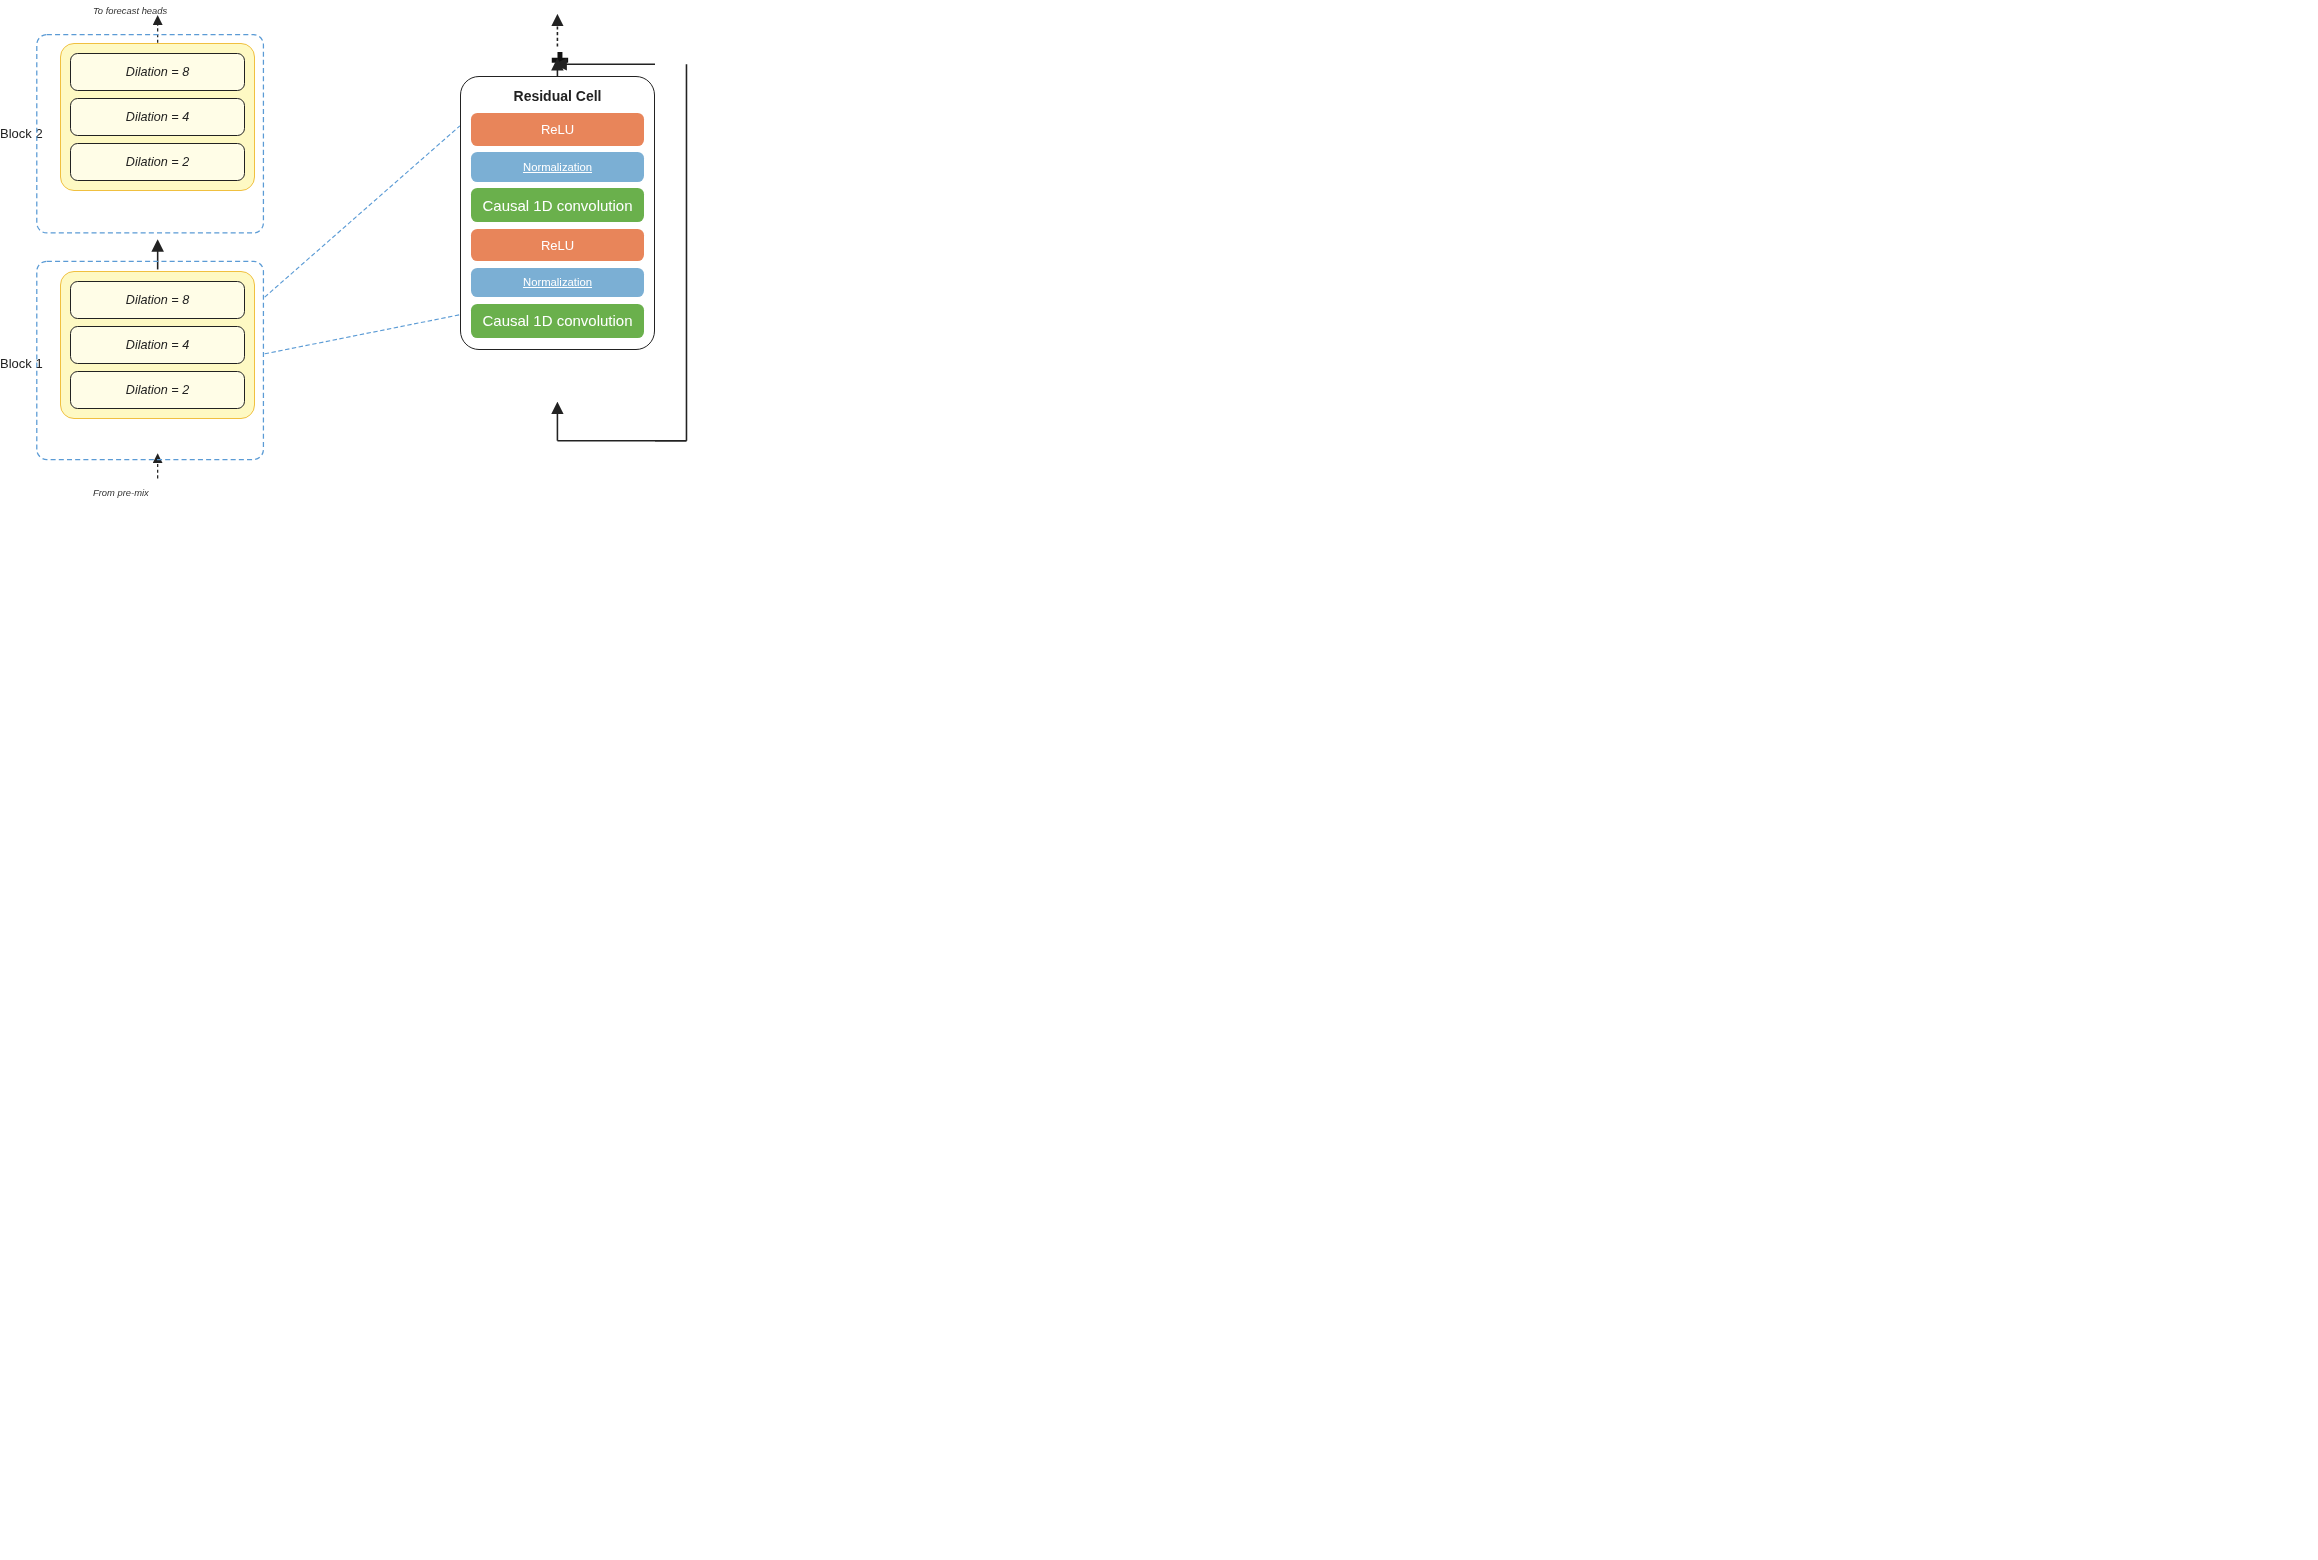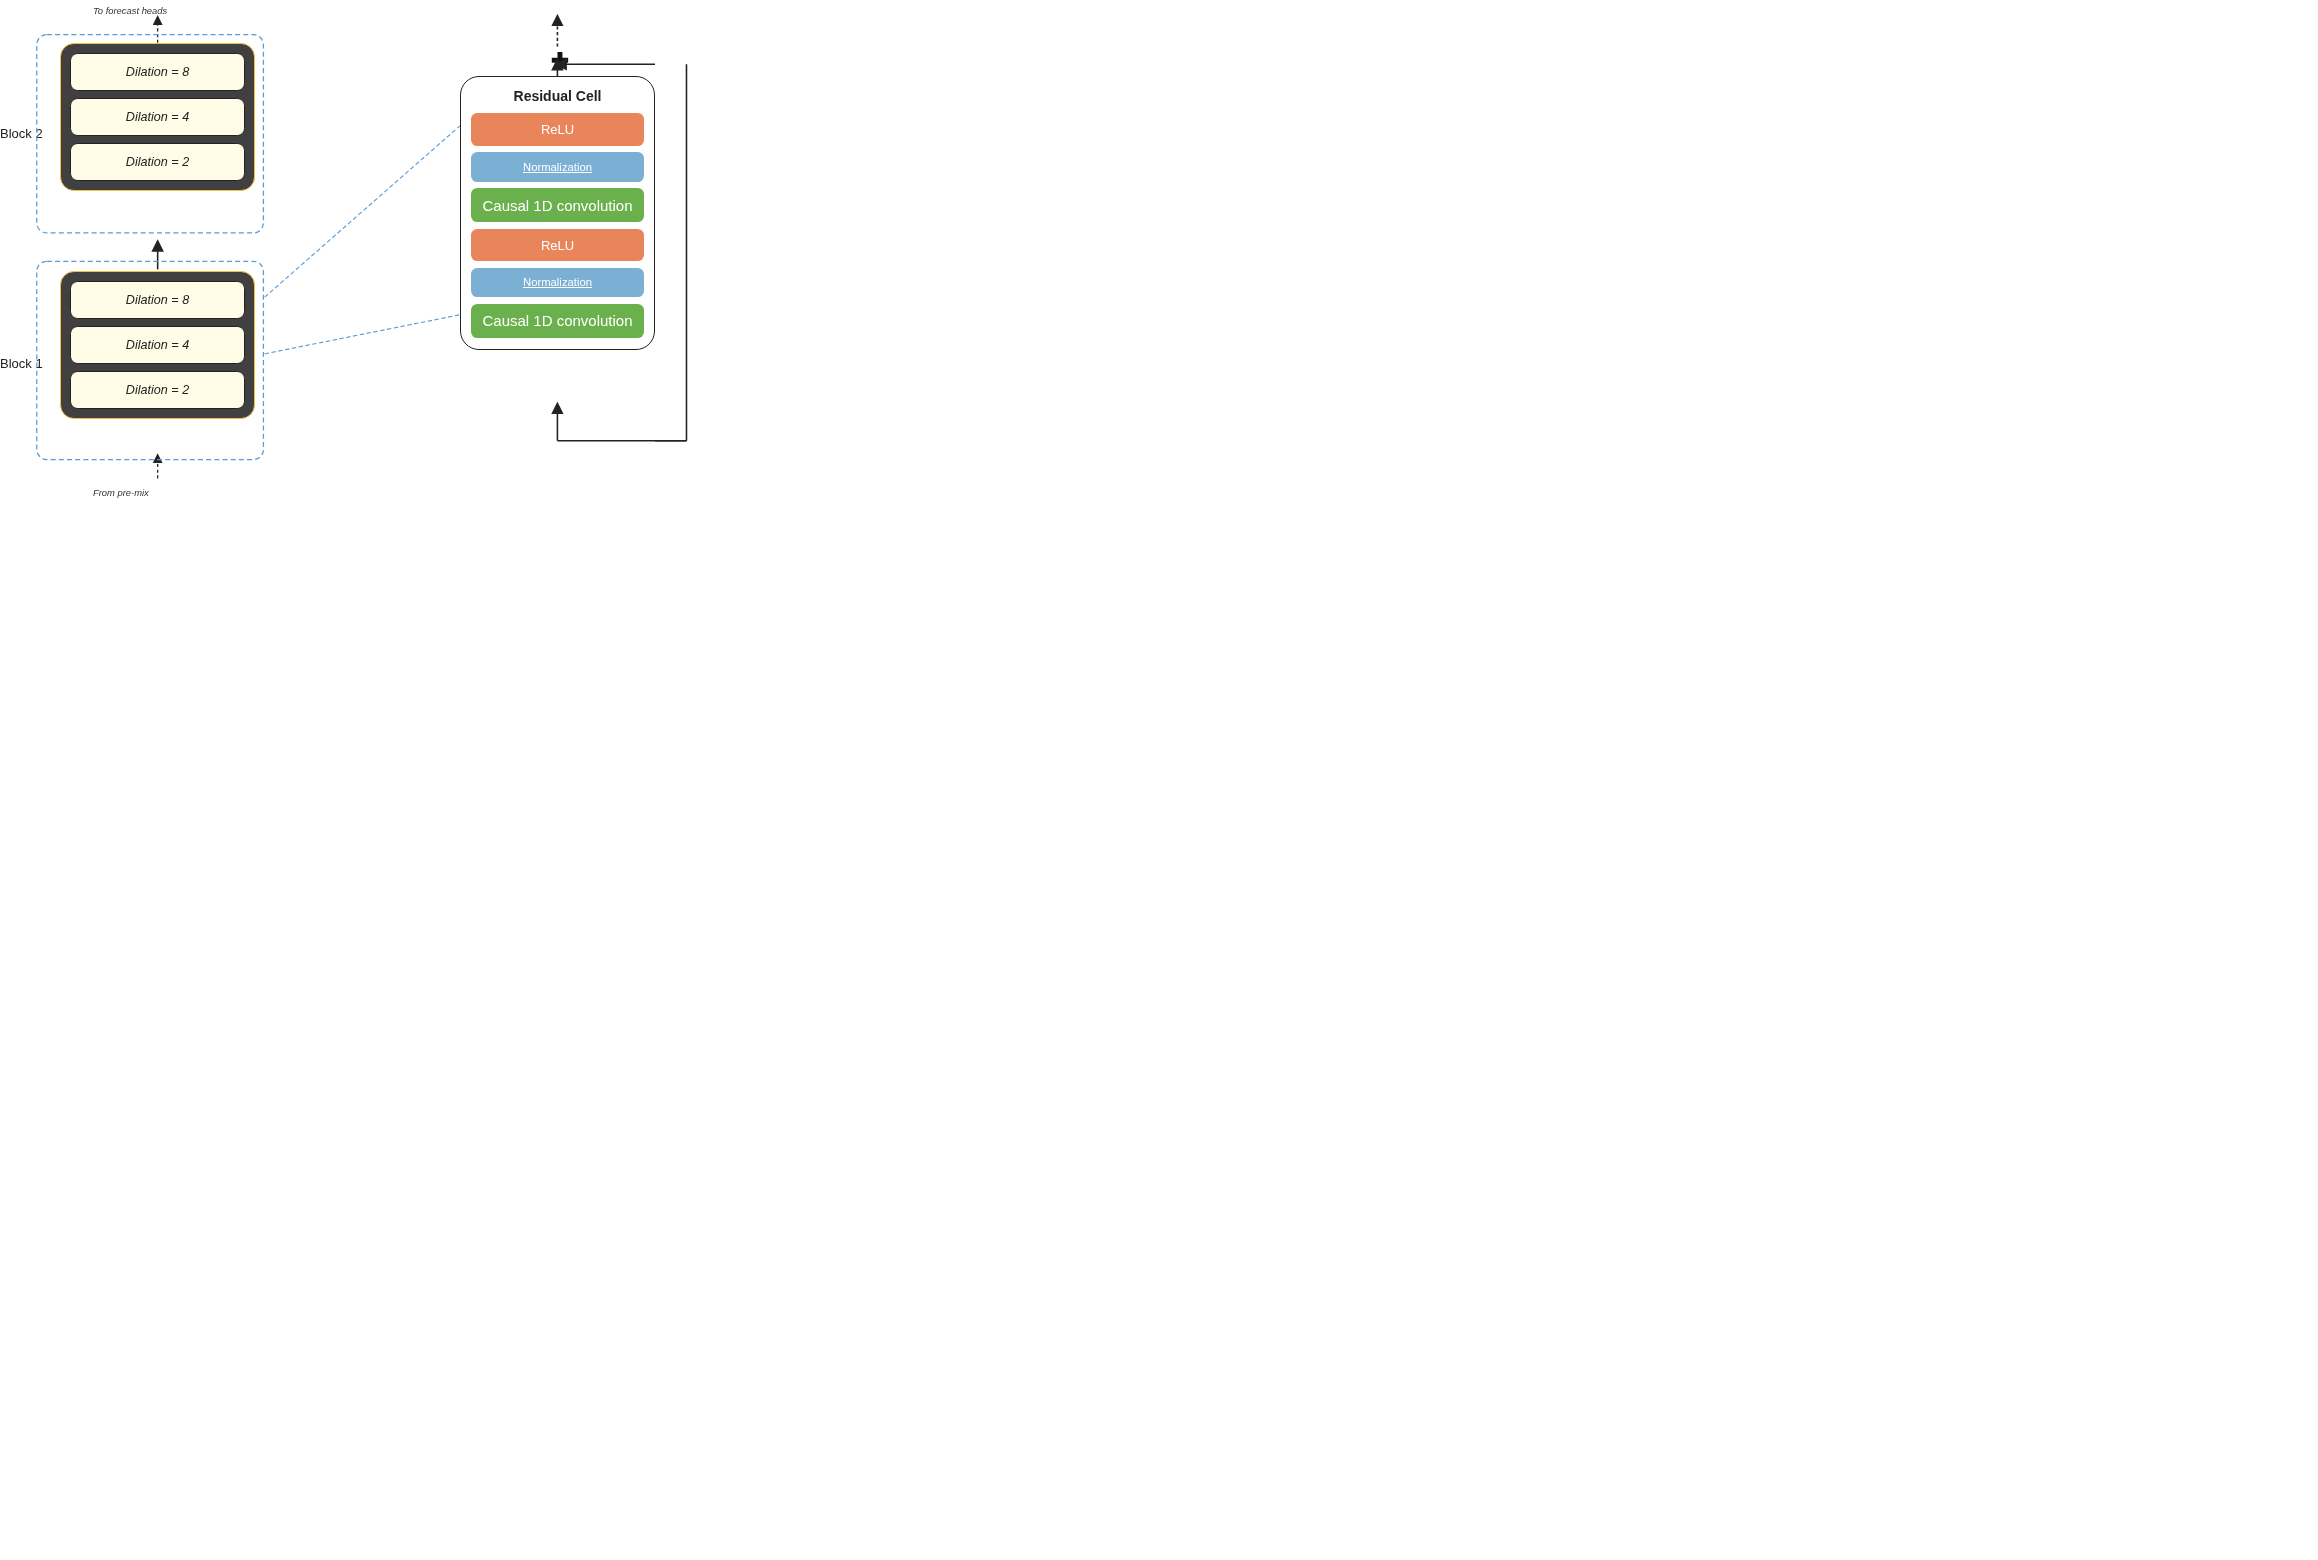--- a/index.html
+++ b/index.html
@@ -14,21 +14,21 @@
 
     .diagram-container {
       position: relative;
       width: 773px;
       height: 520px;
     }
 
     .block-outer {
       position: absolute;
       width: 195px;
-      background: #404040;
+      background: #fef9c3;
       border: 1.9px solid #f0c040;
       border-radius: 14px;
       padding: 8.8px 8.8px;
       display: flex;
       flex-direction: column;
       gap: 6.3px;
     }
 
     .dilation-cell {
       background: #fffde7;

